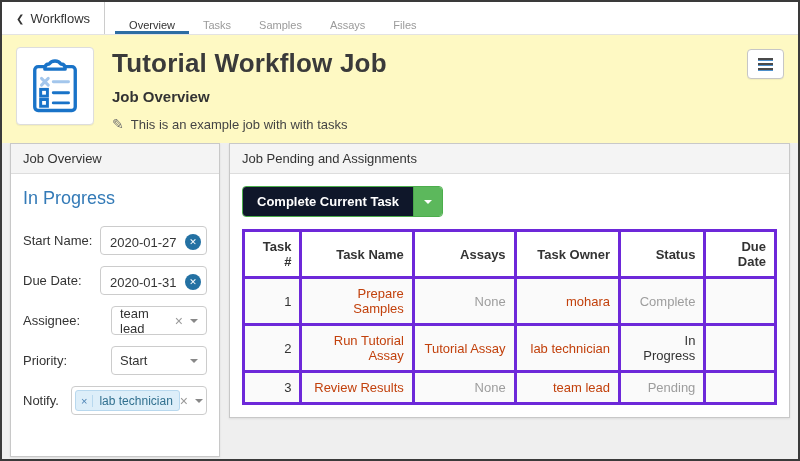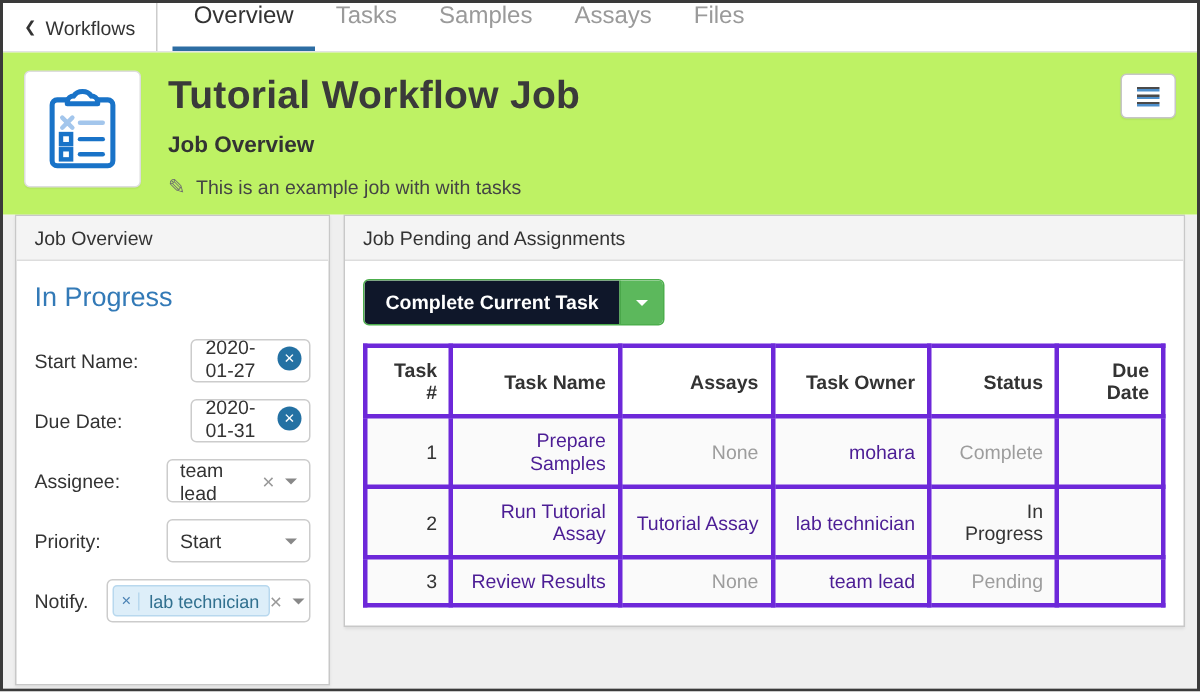--- a/index.html
+++ b/index.html
@@ -15,27 +15,27 @@
     display: flex; align-items: stretch; height: 33px;
     background: #fff; border-bottom: 1px solid #e3e3e3;
   }
   .back-link {
     display: flex; align-items: center; gap: 6px; padding: 0 14px;
     color: #333; font-size: 13px; cursor: pointer; border-right: 1px solid #ccc;
   }
   .back-chevron { font-size: 10px; color: #333; }
   .tabs { display: flex; align-items: stretch; margin-left: 10px; }
   .tab {
-    display: flex; align-items: flex-start; padding: 0 14px; font-size: 16px;
+    display: flex; align-items: flex-end; padding: 0 14px; font-size: 11px;
     color: #9a9a9a; cursor: pointer; border-bottom: 3px solid transparent;
   }
   .tab.active { color: #333; border-bottom-color: #2d6da3; }
 
   
-  .page-header { position: relative; height: 108px; padding: 12px 14px; background: #bef264; display: flex; }
+  .page-header { position: relative; height: 108px; padding: 12px 14px; background: #fef9c3; display: flex; }
   .job-icon-card {
     width: 78px; height: 78px; border: 1px solid #ddd; border-radius: 4px;
     background: #fff; display: flex; align-items: center; justify-content: center;
     box-shadow: 0 1px 1px rgba(0,0,0,0.05);
   }
   .header-text { margin-left: 18px; padding-top: 1px; }
   .page-title { font-size: 26px; font-weight: 700; color: #3a3a3a; letter-spacing: 0.2px; }
   .page-subtitle { font-size: 15px; font-weight: 700; color: #333; margin-top: 9px; }
   .page-desc { display: flex; align-items: center; gap: 7px; margin-top: 11px; font-size: 13px; color: #444; }
   .pencil { color: #6e6e6e; font-size: 14px; }
@@ -67,21 +67,21 @@
   
   .left-panel { width: 210px; flex: none; margin-bottom: 2px; display: flex; flex-direction: column; }
   .left-body { padding: 12px; flex: 1; }
   .status-heading { font-size: 18px; color: #337ab7; margin: 2px 0 17px; }
   .form-row { display: flex; align-items: center; justify-content: space-between; margin-bottom: 11px; }
   .field-label { font-size: 13px; color: #333; }
   .control {
     height: 29px; border: 1px solid #ccc; border-radius: 4px; background: #fff;
     display: flex; align-items: center; font-size: 13px; color: #333; cursor: pointer;
   }
-  .date-control { width: 80px; padding: 0 5px 4px 9px; justify-content: space-between; }
+  .date-control { width: 107px; padding: 0 5px 4px 9px; justify-content: space-between; align-items: flex-end; }
   .clear-circle {
     width: 16px; height: 16px; border-radius: 50%; background: #2471a3; color: #fff;
     font-size: 9px; line-height: 16px; text-align: center; flex: none; cursor: pointer;
   }
   .select-control { width: 96px; padding: 0 8px; justify-content: space-between; }
   .select-right { display: flex; align-items: center; gap: 7px; }
   .gray-x { color: #999; font-size: 14px; line-height: 1; cursor: pointer; }
   .caret-down {
     width: 0; height: 0; border-left: 4px solid transparent;
     border-right: 4px solid transparent; border-top: 4px solid #888;
@@ -111,21 +111,21 @@
   .split-caret {
     background: #5cb85c; border-left: 1px solid #4aa74a; padding: 7px 10px;
     display: flex; align-items: center; cursor: pointer;
   }
   .split-caret .caret-down { border-top-color: #fff; }
 
   table { border-collapse: collapse; width: 100%; margin-top: 12px; font-size: 13px; }
   th, td { border: 3px solid #6d28d9; padding: 7px 8px; text-align: right; height: 31px; }
   th { font-weight: 700; color: #333; background: #fff; }
   td { background: #fafafa; color: #333; }
-  .cell-link { color: #4c1d95; cursor: pointer; }
+  .cell-link { color: #c2410c; cursor: pointer; }
   .cell-muted { color: #9d9d9d; }
   .col-0 { width: 58px; } .col-1 { width: 115px; } .col-2 { width: 104px; }
   .col-3 { width: 106px; } .col-4 { width: 86px; } .col-5 { width: 72px; }
 </style>
 </head>
 <body>
 
 <div class="window">
 
   <div class="nav">

